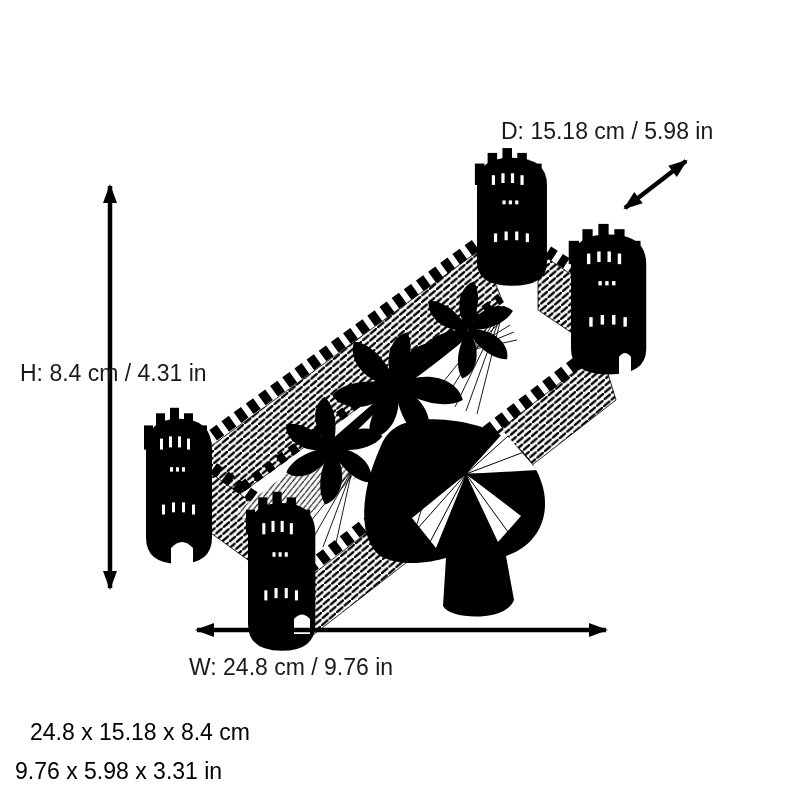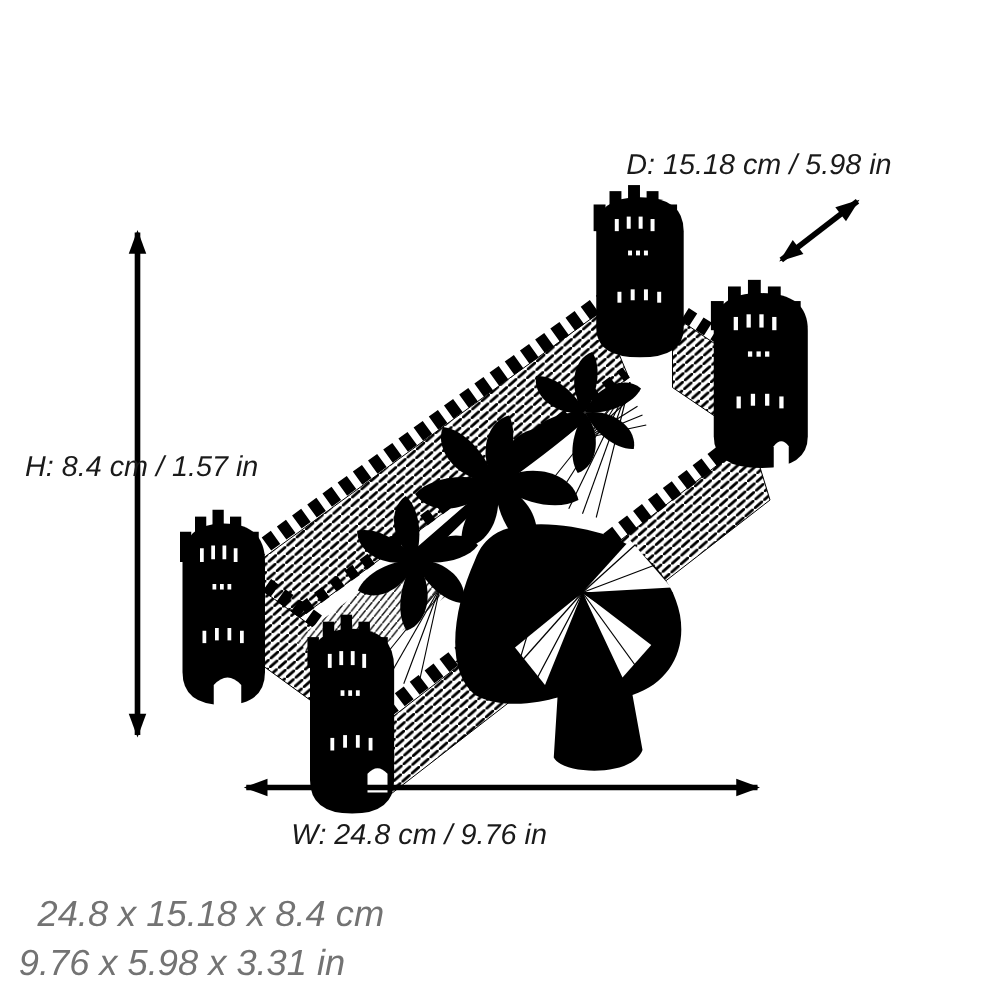--- a/index.html
+++ b/index.html
@@ -1,25 +1,24 @@
 <!DOCTYPE html>
 <html><head>
 <meta charset="utf-8">
 <style>
   html,body{margin:0;padding:0;background:#ffffff;}
   .canvas{
     position:relative;width:748px;height:800px;background:#ffffff;overflow:hidden;
     font-family:"Liberation Sans", sans-serif;
-    font-style:italic;
   }
   .dim-label{
     position:absolute;font-size:23px;line-height:28px;color:#1a1a1a;white-space:nowrap;
   }
   .summary-line{
-    position:absolute;font-size:29px;line-height:28px;color:#737373;white-space:nowrap;
+    position:absolute;font-size:23px;line-height:28px;color:#000000;white-space:nowrap;
   }
   svg{position:absolute;left:0;top:0;}
 </style>
 </head>
 <body>
 
 <div class="canvas">
 
   <svg width="800" height="800" viewBox="0 0 800 800">
     <defs>
@@ -164,17 +163,17 @@
     </g>
 
     <g stroke="#000" stroke-width="4.5">
       <line x1="110" y1="186" x2="110" y2="588" marker-start="url(#ah)" marker-end="url(#ah)"></line>
       <line x1="197" y1="630" x2="606" y2="630" marker-start="url(#ah)" marker-end="url(#ah)"></line>
       <line x1="625" y1="208" x2="686" y2="161" marker-start="url(#ah)" marker-end="url(#ah)"></line>
     </g>
   </svg>
 
   <div class="dim-label" style="left:501px;top:117px;">D: 15.18 cm / 5.98 in</div>
-  <div class="dim-label" style="left:20px;top:359px;">H: 8.4 cm / 1.57 in</div>
-  <div class="dim-label" style="left:189px;top:653px;margin-left:44px;">W: 24.8 cm / 9.76 in</div>
+  <div class="dim-label" style="left:20px;top:359px;">H: 8.4 cm / 4.31 in</div>
+  <div class="dim-label" style="left:189px;top:653px;">W: 24.8 cm / 9.76 in</div>
   <div class="summary-line" style="left:30px;top:718px;">24.8 x 15.18 x 8.4 cm</div>
   <div class="summary-line" style="left:15px;top:757px;">9.76 x 5.98 x 3.31 in</div>
 </div>
 
 </body></html>

